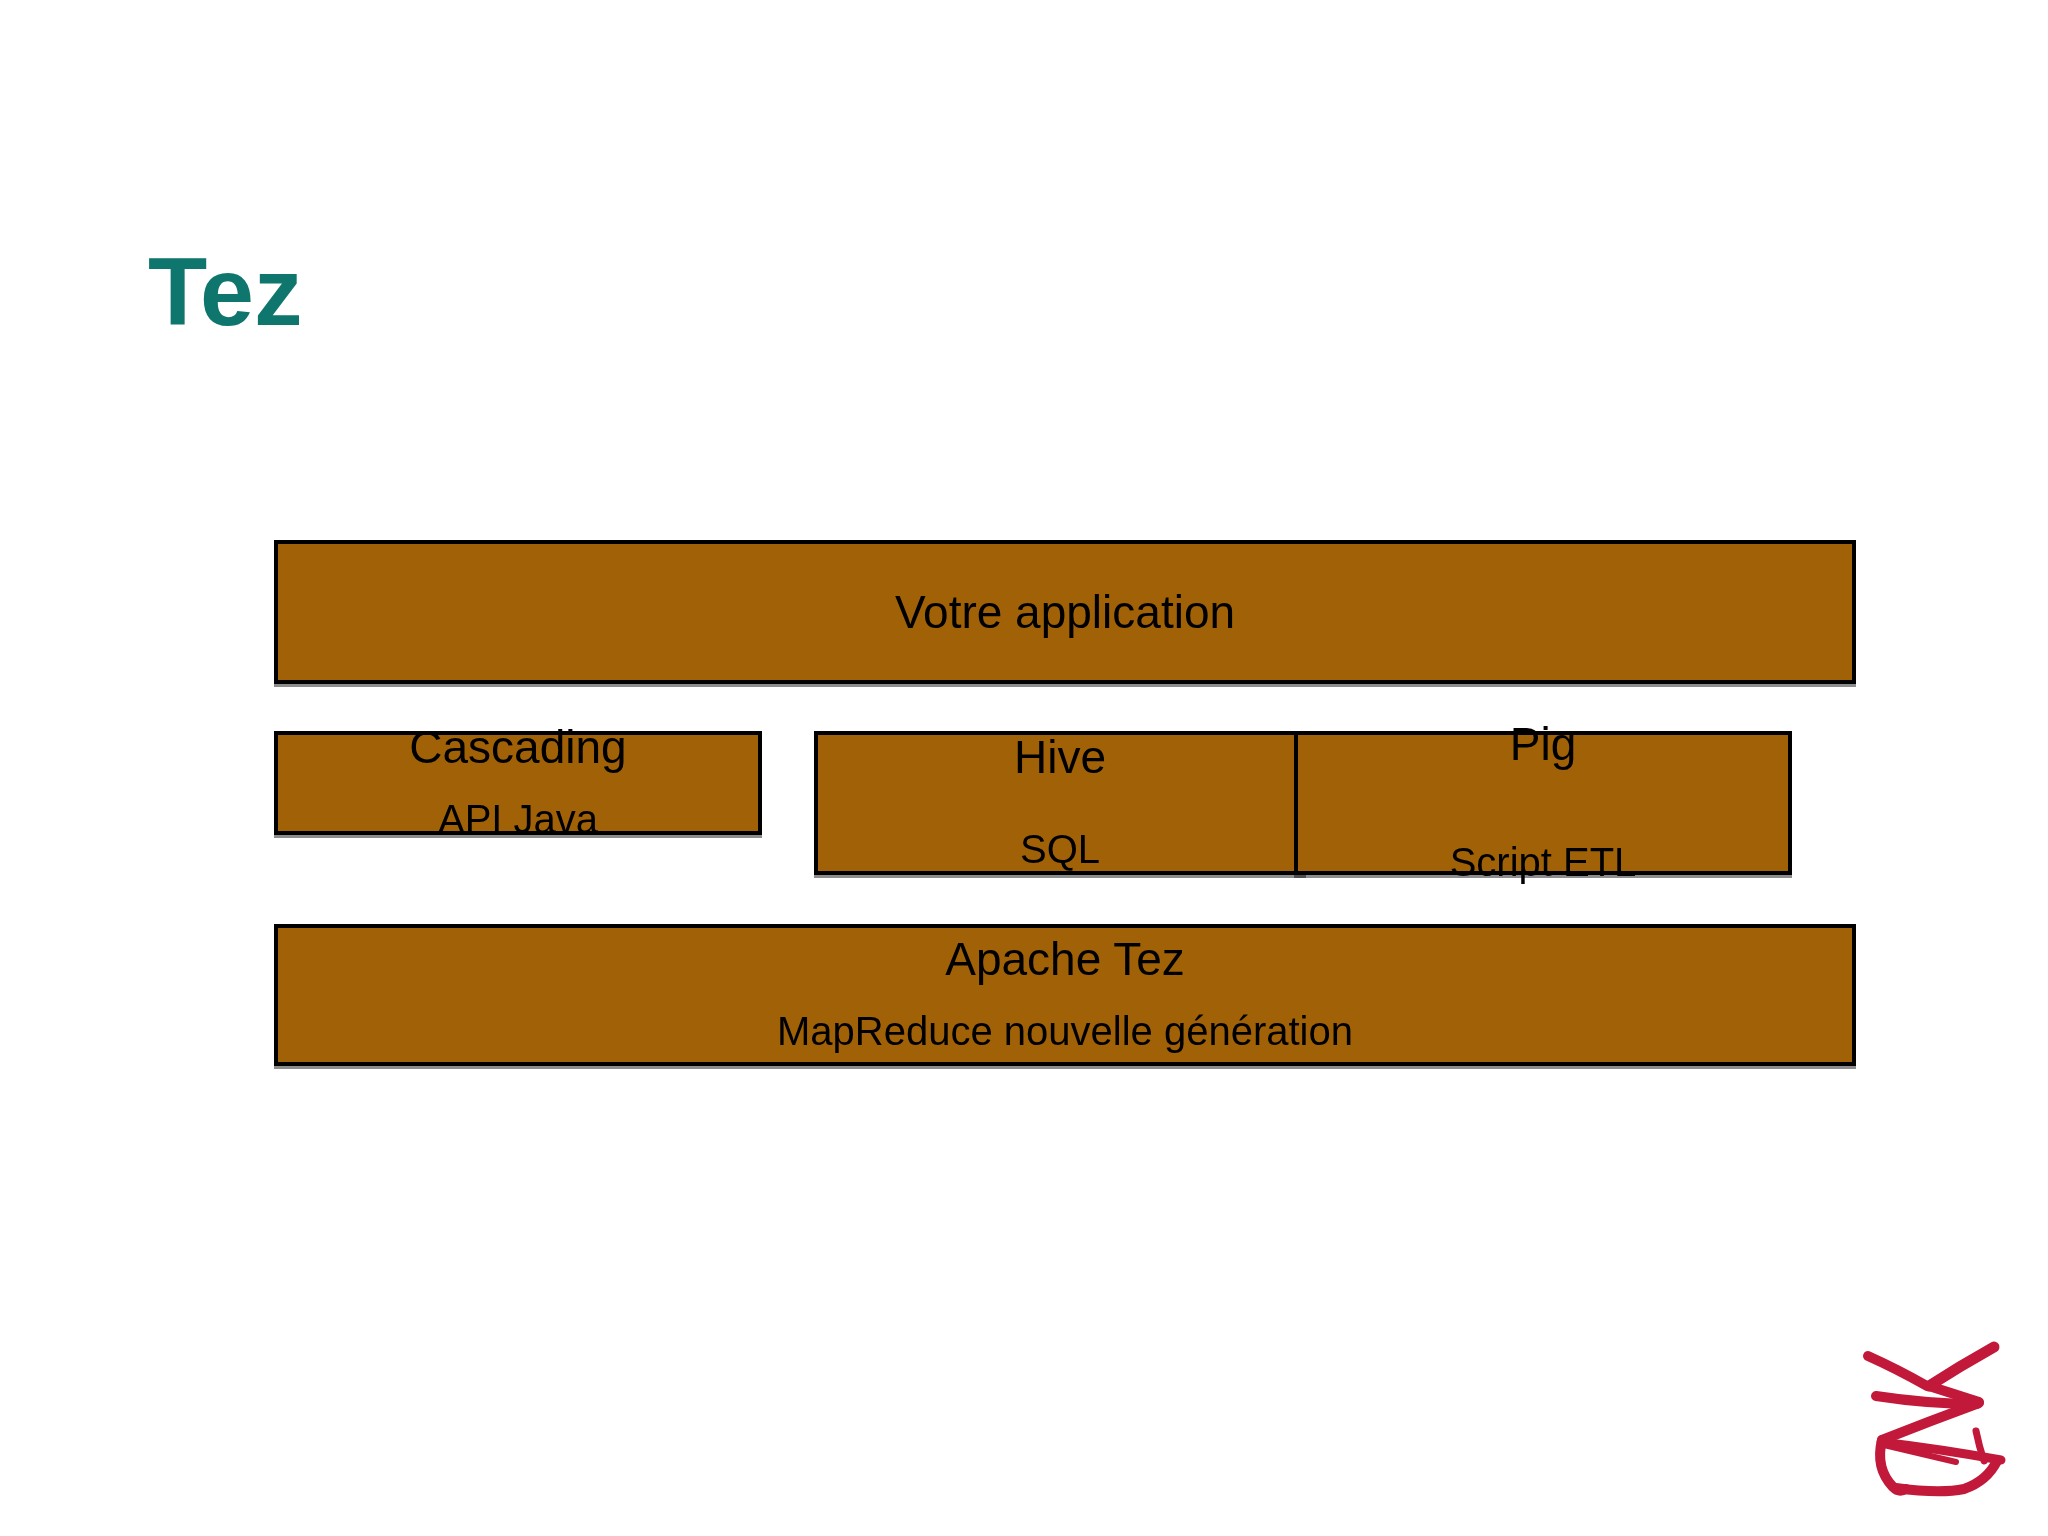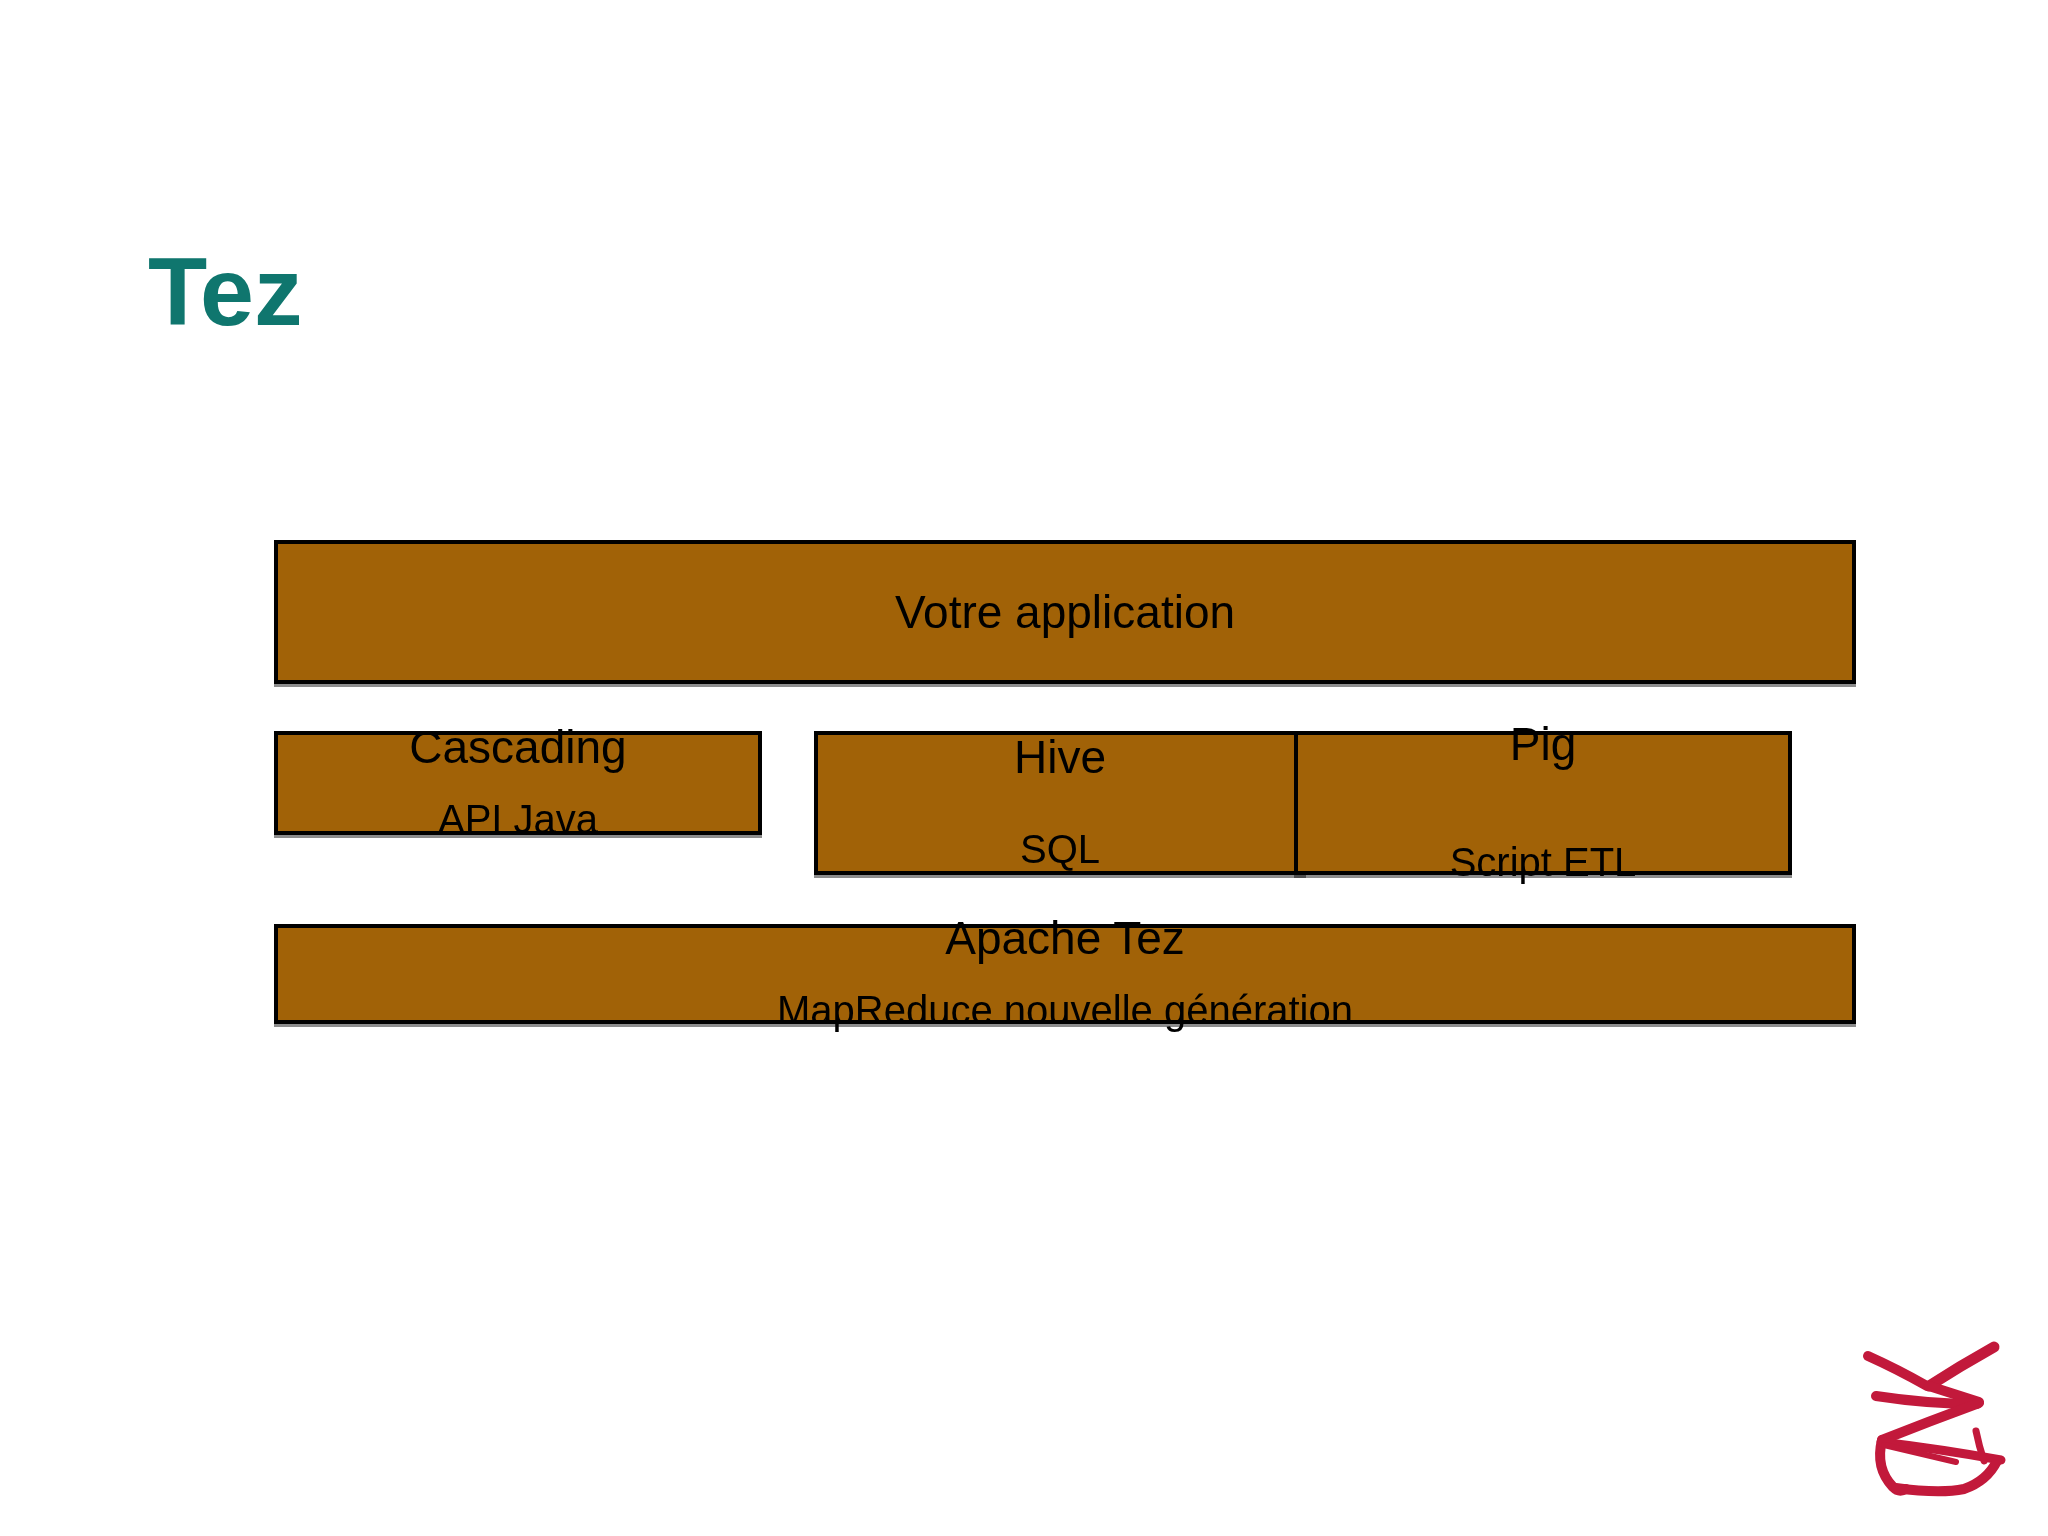--- a/index.html
+++ b/index.html
@@ -64,21 +64,21 @@
   #box-hive {
     left: 814px; top: 731px;
     width: 492px; height: 144px; gap: 20px;
   }
   #box-pig {
     left: 1294px; top: 731px;
     width: 498px; height: 144px; gap: 45px;
   }
   #box-tez {
     left: 274px; top: 924px;
-    width: 1582px; height: 100px;
+    width: 1582px; height: 142px;
   }
   .brand-logo {
     position: absolute;
     left: 1848px;
     top: 1330px;
     width: 200px;
     height: 206px;
   }
   .brand-logo path {
     fill: none;

